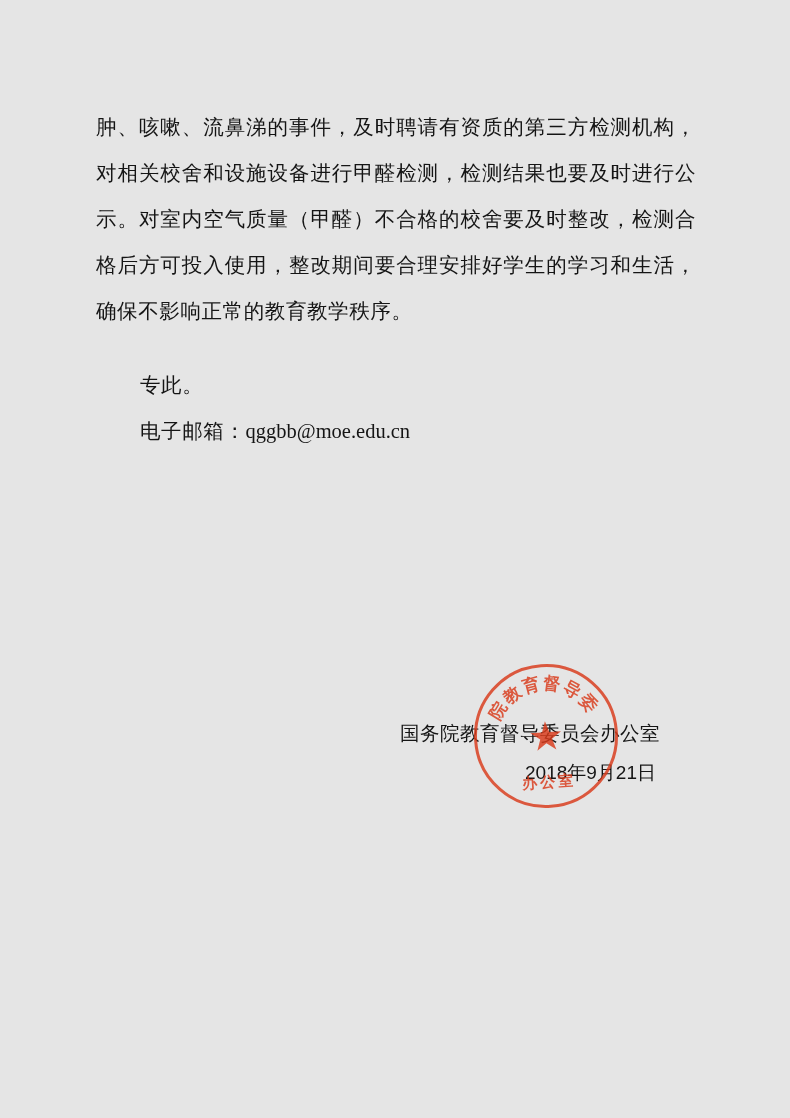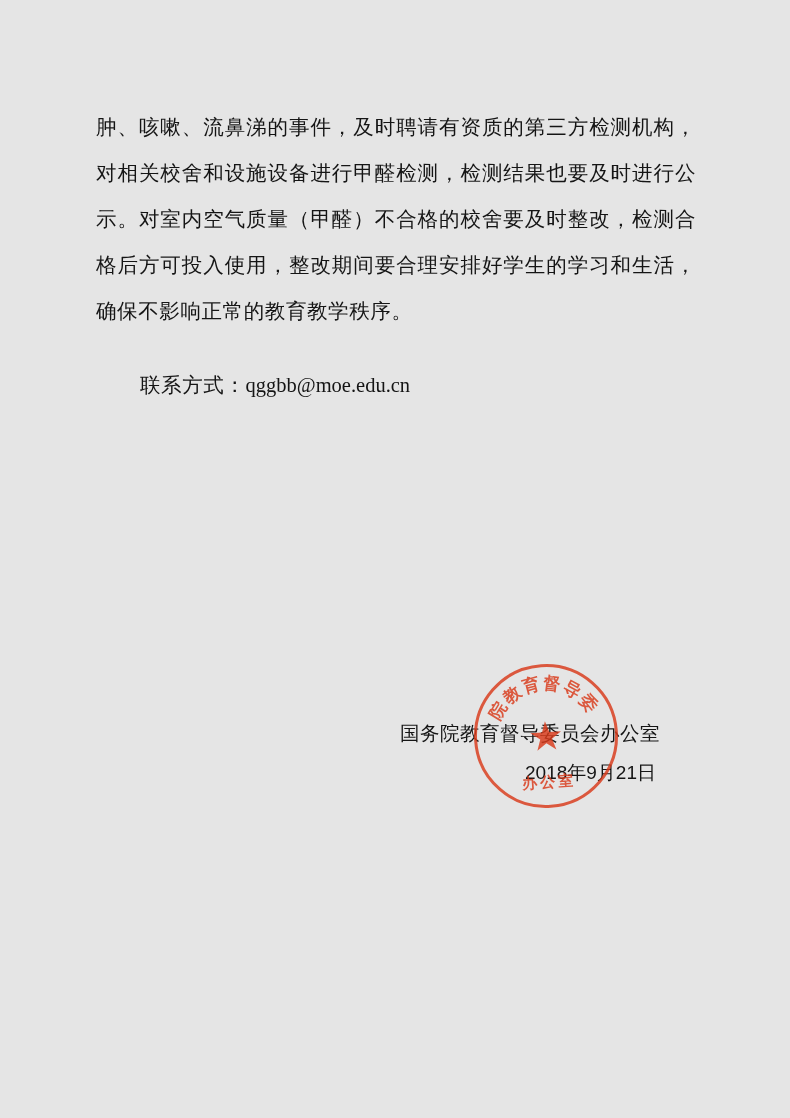--- a/index.html
+++ b/index.html
@@ -155,23 +155,24 @@
 
   <div class="content">
 
     <p class="para cont">肿、咳嗽、流鼻涕的事件，及时聘请有资质的第三方检测机构，对相关校舍和设施设备进行甲醛检测，检测结果也要及时进行公示。对室内空气质量（甲醛）不合格的校舍要及时整改，检测合格后方可投入使用，整改期间要合理安排好学生的学习和生活，确保不影响正常的教育教学秩序。</p>
 
     <div class="spacer-sm"></div>
 
 
     <div class="spacer-md"></div>
 
+    <div class="line-block">专此。</div>
 
 
-    <div class="line-block"><span>联系方式：</span><span class="latin">qggbb@moe.edu.cn</span></div>
+    <div class="line-block"><span>电子邮箱：</span><span class="latin">qggbb@moe.edu.cn</span></div>
 
   </div>
 
   <div class="sign-area">
 
     <div class="signer">国务院教育督导委员会办公室</div>
     <div class="date">2018年9月21日</div>
 
     <div class="seal">
       <div class="seal-inner">

